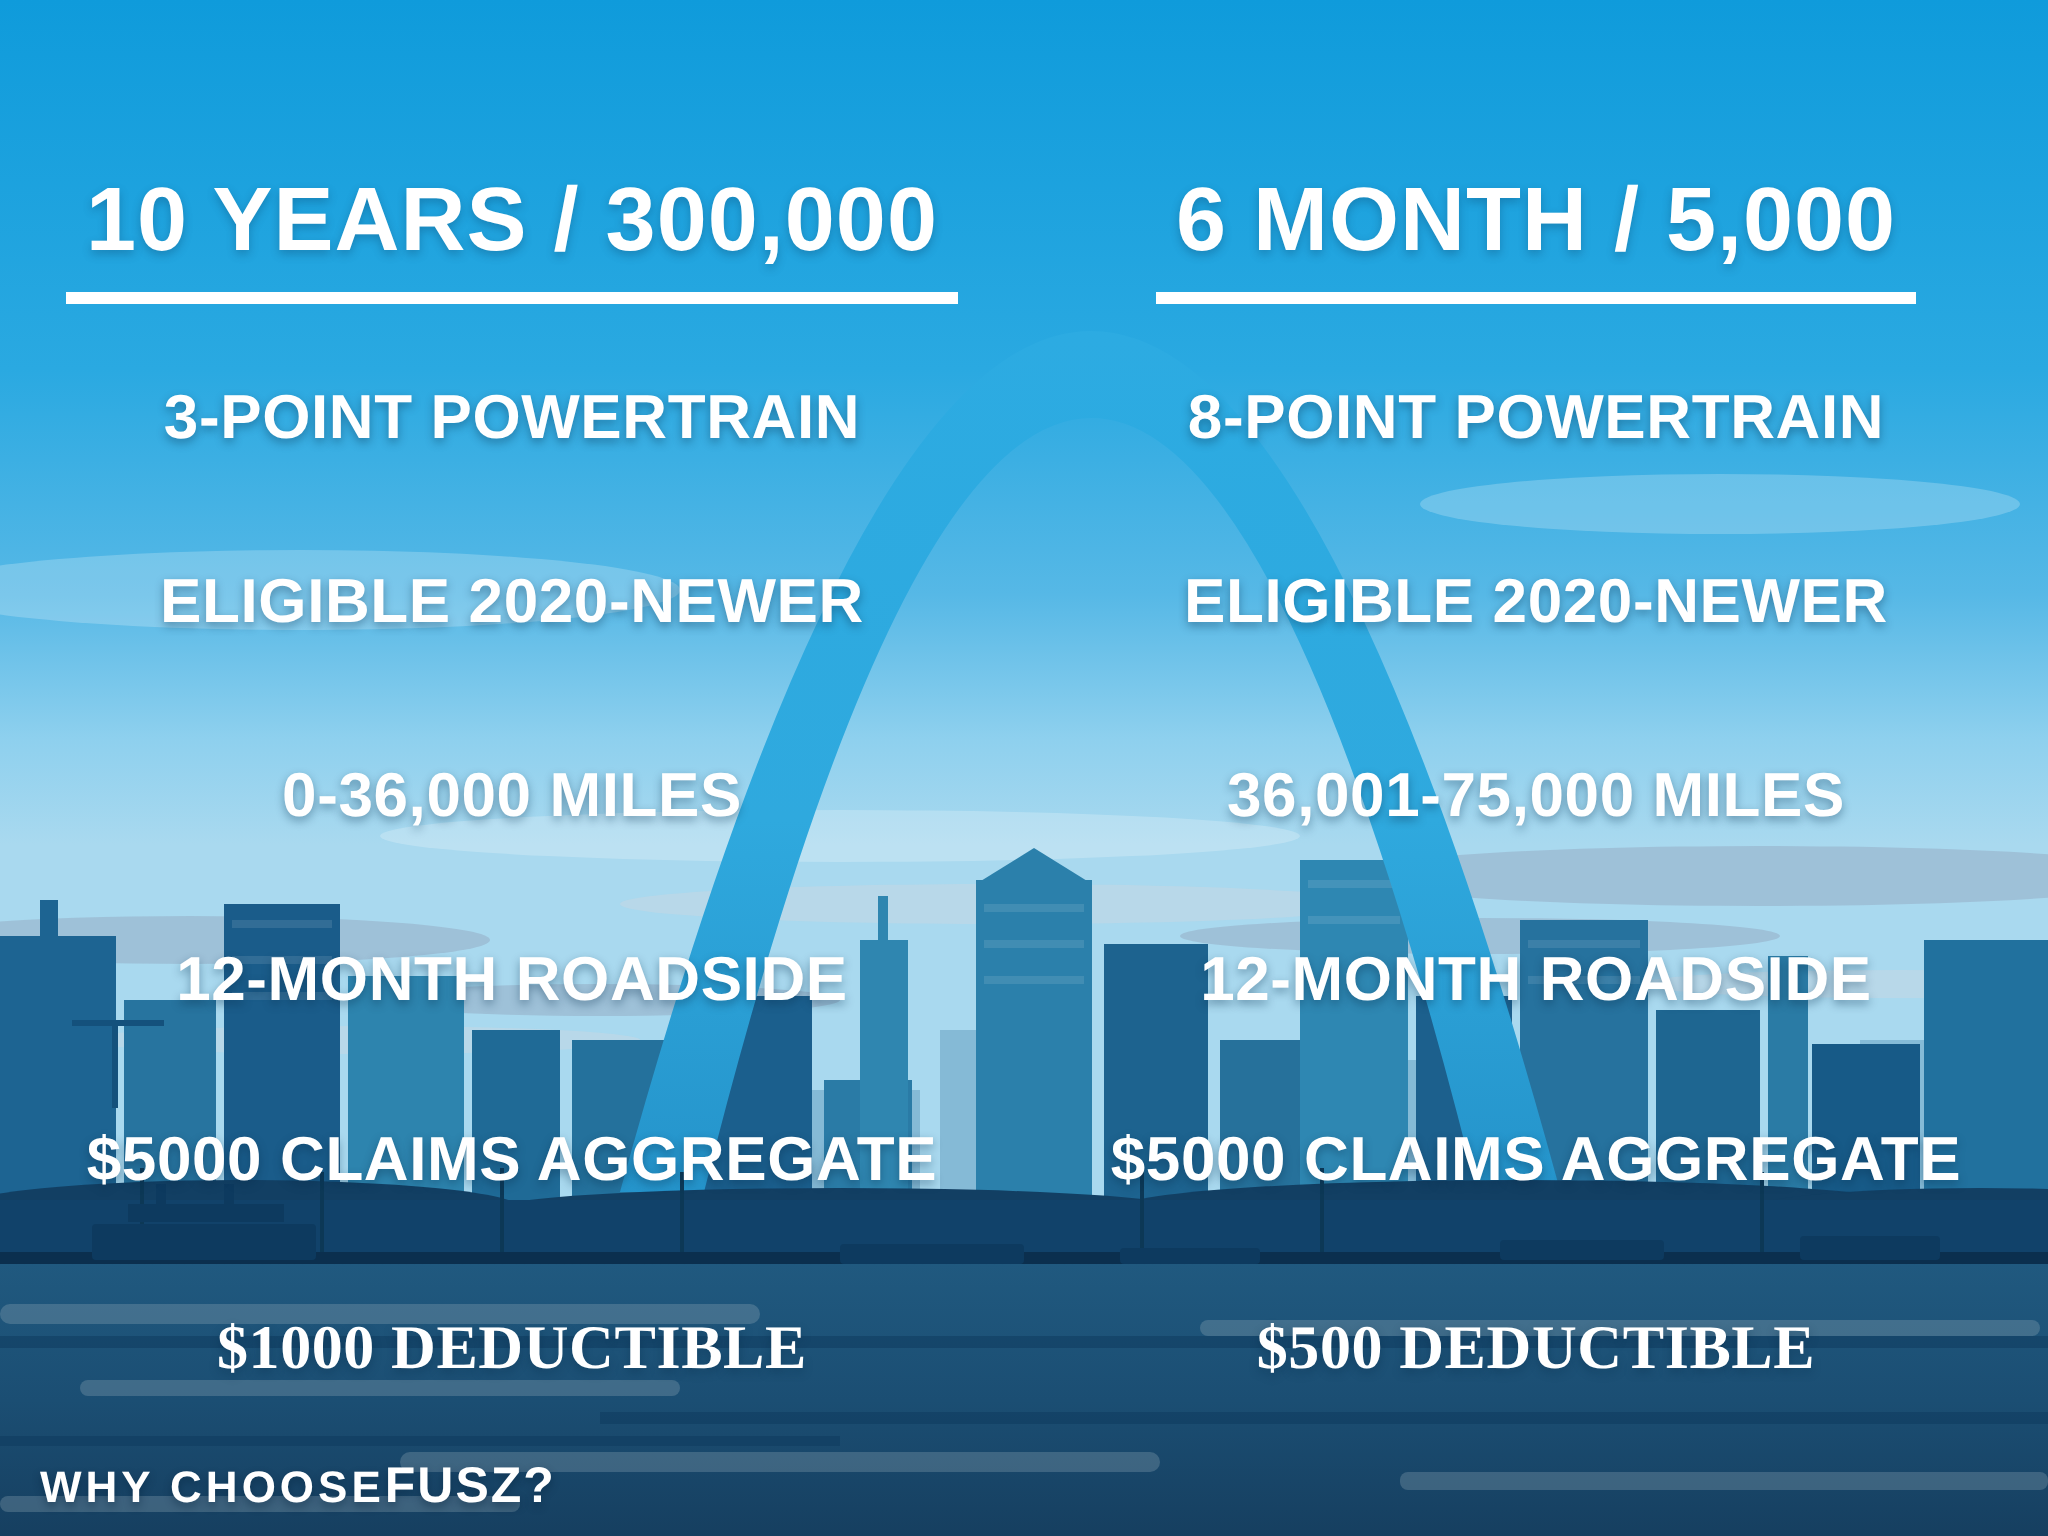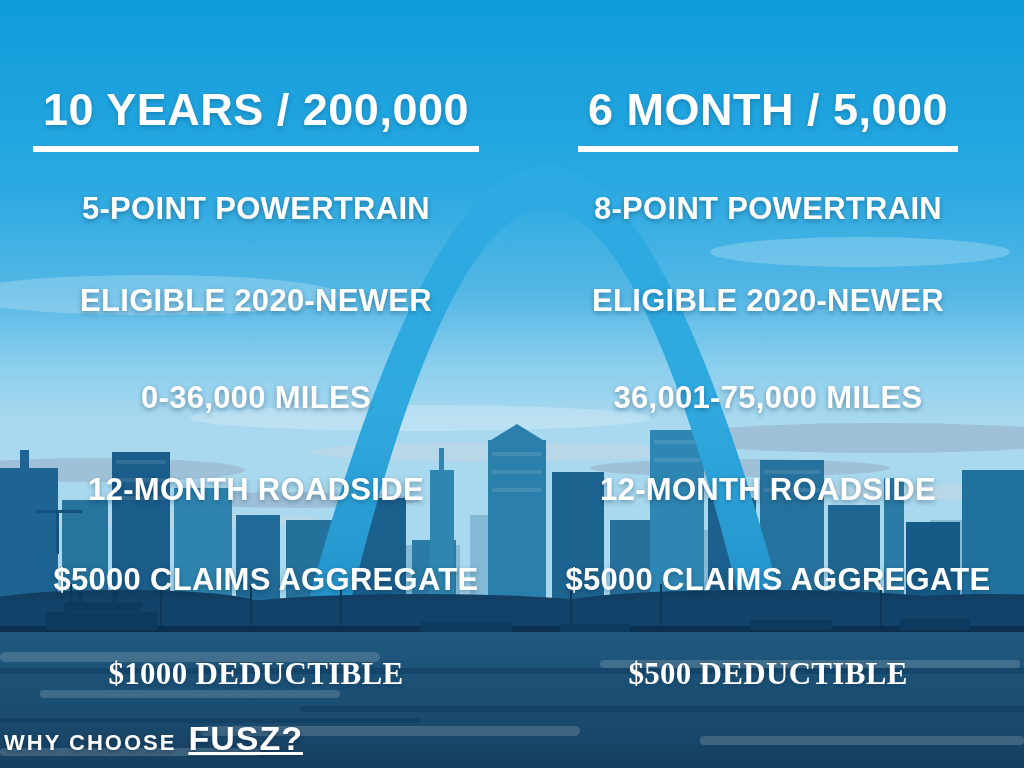--- a/index.html
+++ b/index.html
@@ -20,28 +20,28 @@
     text-shadow:0 2px 5px rgba(8,54,88,.30);
     white-space:nowrap;
   }
   .feature{
     position:absolute;left:0;width:100%;margin:0;
     font-size:31px;line-height:46px;font-weight:800;letter-spacing:.3px;
     text-shadow:0 2px 5px rgba(8,44,76,.40);
     white-space:nowrap;
   }
   .r0{top:186px;} .r1{top:278px;} .r2{top:375px;}
-  .r3{top:467px;} .r4{top:557px;padding-left:10px;} .r5{top:651px;font-family:Liberation Serif, serif;}
+  .r3{top:467px;} .r4{top:557px;} .r5{top:651px;font-family:Liberation Serif, serif;}
   .brand-footer{
-    position:absolute;left:4px;bottom:10px;
-    display:flex;align-items:baseline;gap:12px;
+    position:absolute;left:20px;bottom:10px;
+    display:flex;align-items:baseline;
     text-shadow:0 2px 4px rgba(5,30,55,.45);
   }
   .brand-prefix{font-size:22px;font-weight:700;letter-spacing:2px;}
-  .brand-name{font-size:34px;font-weight:900;letter-spacing:1px;text-decoration:underline;}
+  .brand-name{font-size:25px;font-weight:900;letter-spacing:1px;}
 </style>
 </head>
 <body>
 
 <div class="stage">
 
   <svg class="bg" viewBox="0 0 1024 768" aria-hidden="true">
     <defs>
       <linearGradient id="sky" x1="0" y1="0" x2="0" y2="1">
         <stop offset="0" stop-color="#0f9bdb"></stop>
@@ -175,23 +175,23 @@
       <rect x="112" y="592" width="5" height="12"></rect>
       <rect x="420" y="622" width="92" height="10" rx="2"></rect>
       <rect x="560" y="624" width="70" height="8" rx="2"></rect>
       <rect x="750" y="620" width="82" height="10" rx="2"></rect>
       <rect x="900" y="618" width="70" height="12" rx="2"></rect>
     </g>
   </svg>
 
   <section class="col left">
     <div class="hdr-wrap">
-      <h1 class="hdr">10 YEARS / 200,000</h1>
+      <h1 class="hdr">10 YEARS / 300,000</h1>
     </div>
-    <p class="feature r0">5-POINT POWERTRAIN</p>
+    <p class="feature r0">3-POINT POWERTRAIN</p>
     <p class="feature r1">ELIGIBLE 2020-NEWER</p>
     <p class="feature r2">0-36,000 MILES</p>
     <p class="feature r3">12-MONTH ROADSIDE</p>
     <p class="feature r4">$5000 CLAIMS AGGREGATE</p>
     <p class="feature r5">$1000 DEDUCTIBLE</p>
   </section>
 
   <section class="col right">
     <div class="hdr-wrap">
       <h1 class="hdr">6 MONTH / 5,000</h1>

